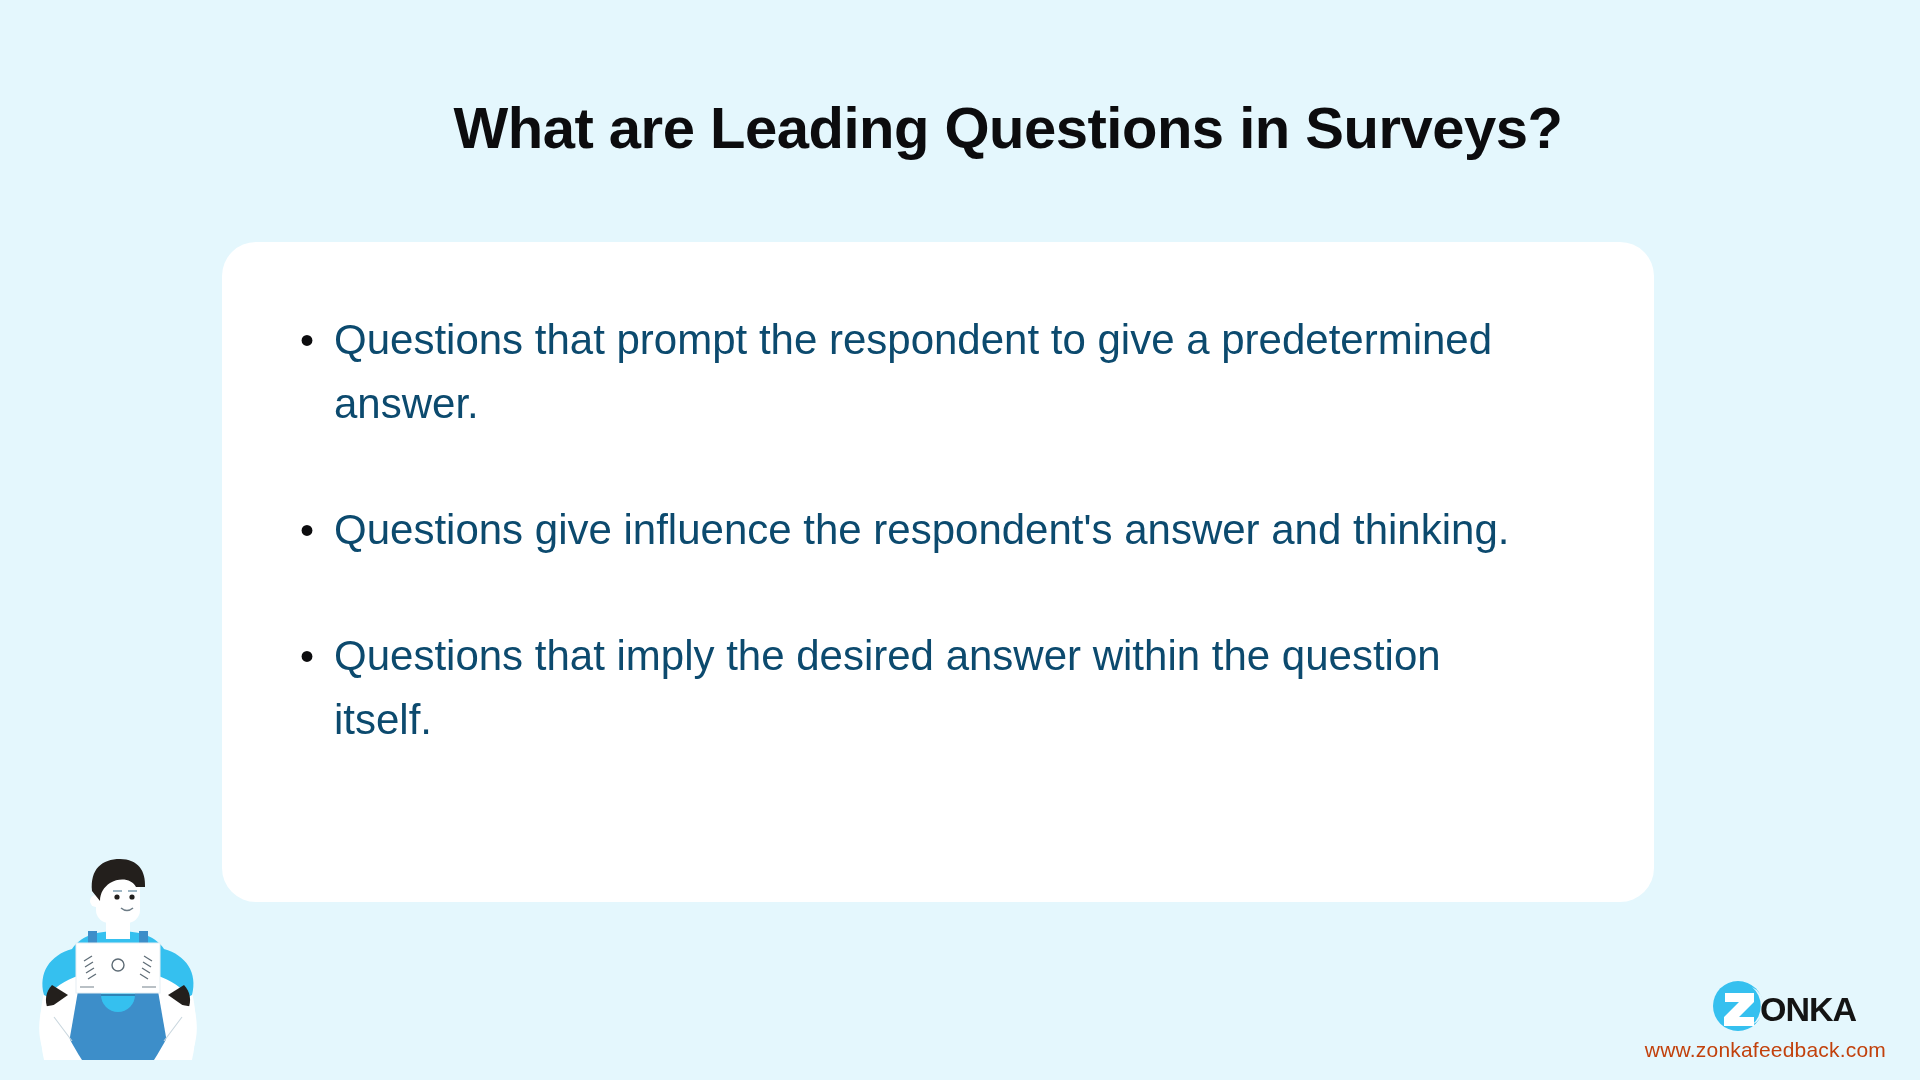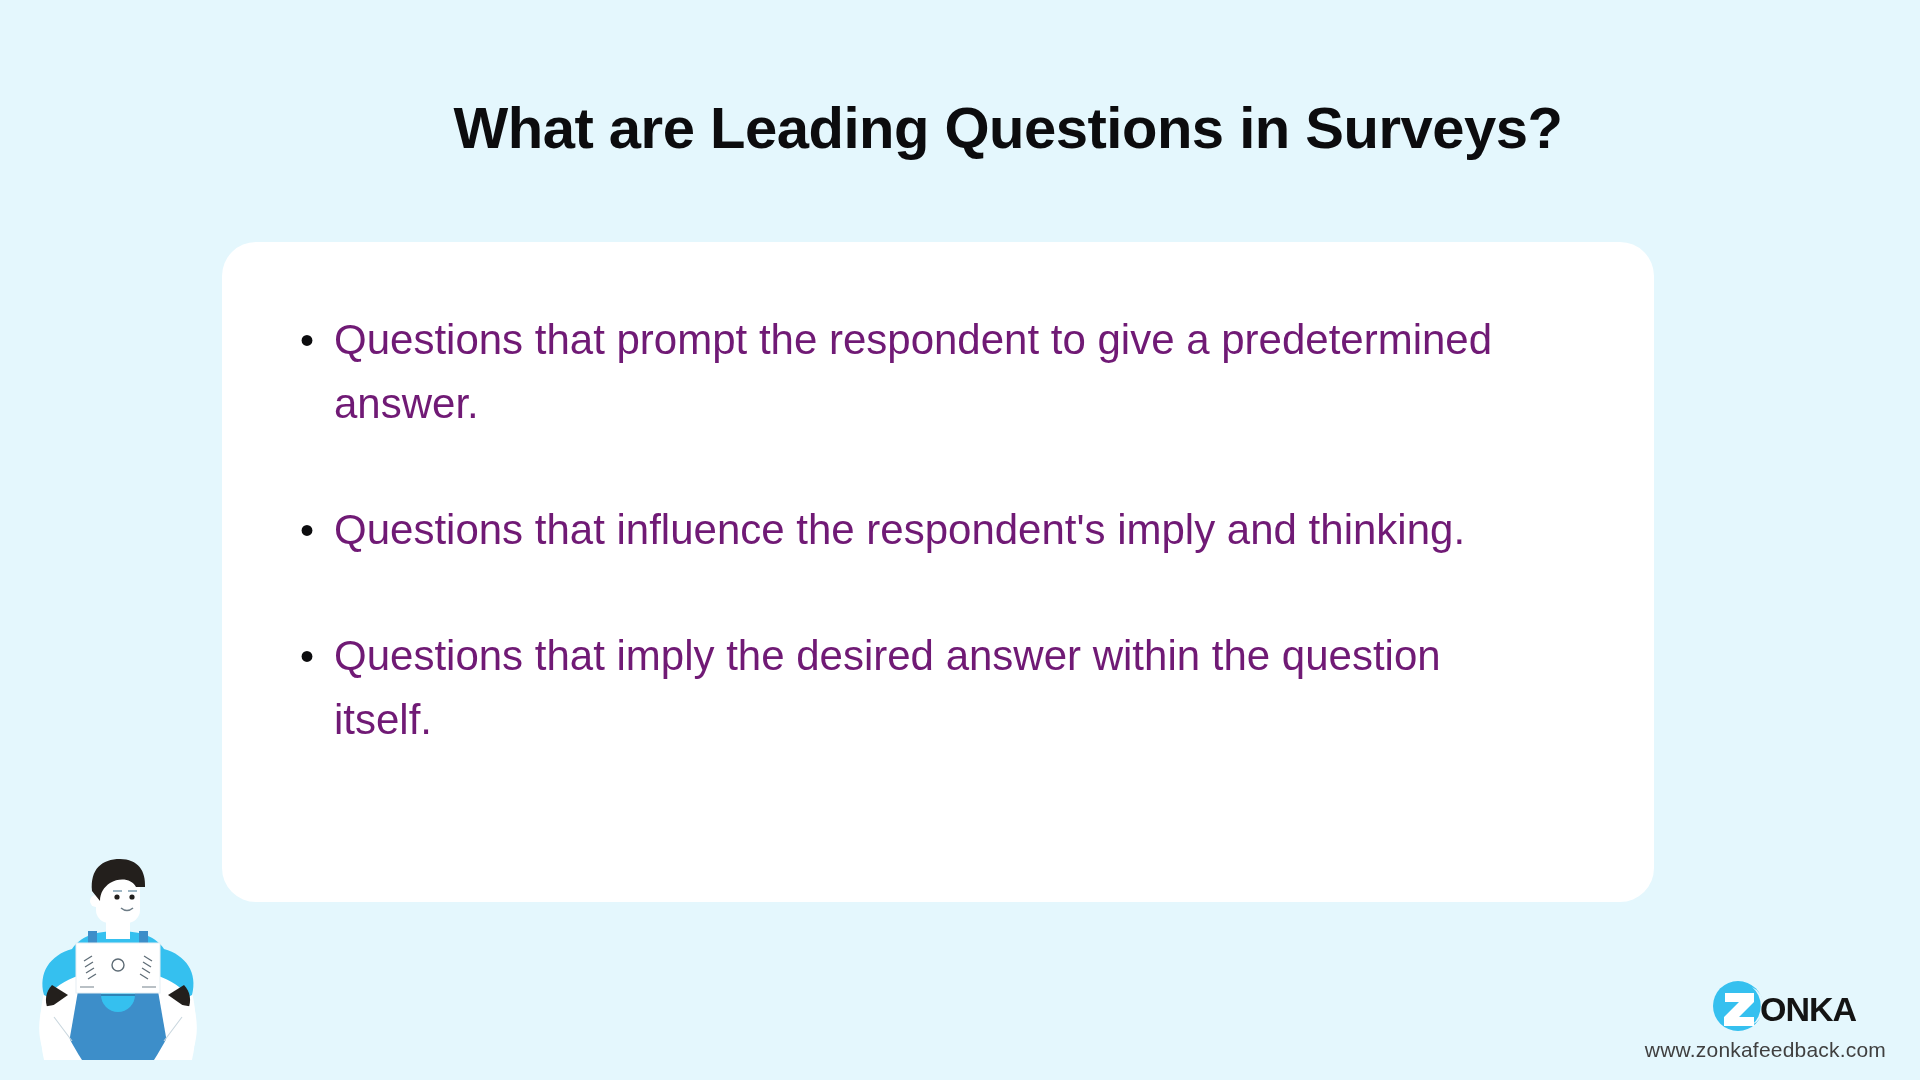--- a/index.html
+++ b/index.html
@@ -60,21 +60,21 @@
     font-size:40px;
     line-height:64px;
     color:#0c0c0e;
     text-align:left;
   }
 
   .bullet-text{
     flex:1 1 auto;
     font-size:42px;
     line-height:64px;
-    color:#701a75;
+    color:#0c4a6e;
     font-weight:normal;
     max-width:1190px;
   }
 
   
   .illustration{
     position:absolute;
     left:28px;
     bottom:20px;
     width:180px;
@@ -88,41 +88,41 @@
     bottom:18px;
     text-align:center;
   }
   .brand-logo{
     display:block;
     margin-left:auto;
     margin-bottom:6px;
   }
   .brand-url{
     font-size:21px;
-    color:#404040;
+    color:#c2410c;
     letter-spacing:0.2px;
     font-family:"Liberation Sans", sans-serif;
   }
 </style>
 </head>
 <body>
 
 <h1 class="slide-title">What are Leading Questions in Surveys?</h1>
 
 <div class="content-card">
   <div class="bullet-list">
 
     <div class="bullet-item">
       <span class="bullet-dot">•</span>
       <span class="bullet-text">Questions that prompt the respondent to give a predetermined answer.</span>
     </div>
 
     <div class="bullet-item">
       <span class="bullet-dot">•</span>
-      <span class="bullet-text">Questions that influence the respondent's imply and thinking.</span>
+      <span class="bullet-text">Questions give influence the respondent's answer and thinking.</span>
     </div>
 
     <div class="bullet-item">
       <span class="bullet-dot">•</span>
       <span class="bullet-text">Questions that imply the desired answer within the question itself.</span>
     </div>
 
   </div>
 </div>
 

